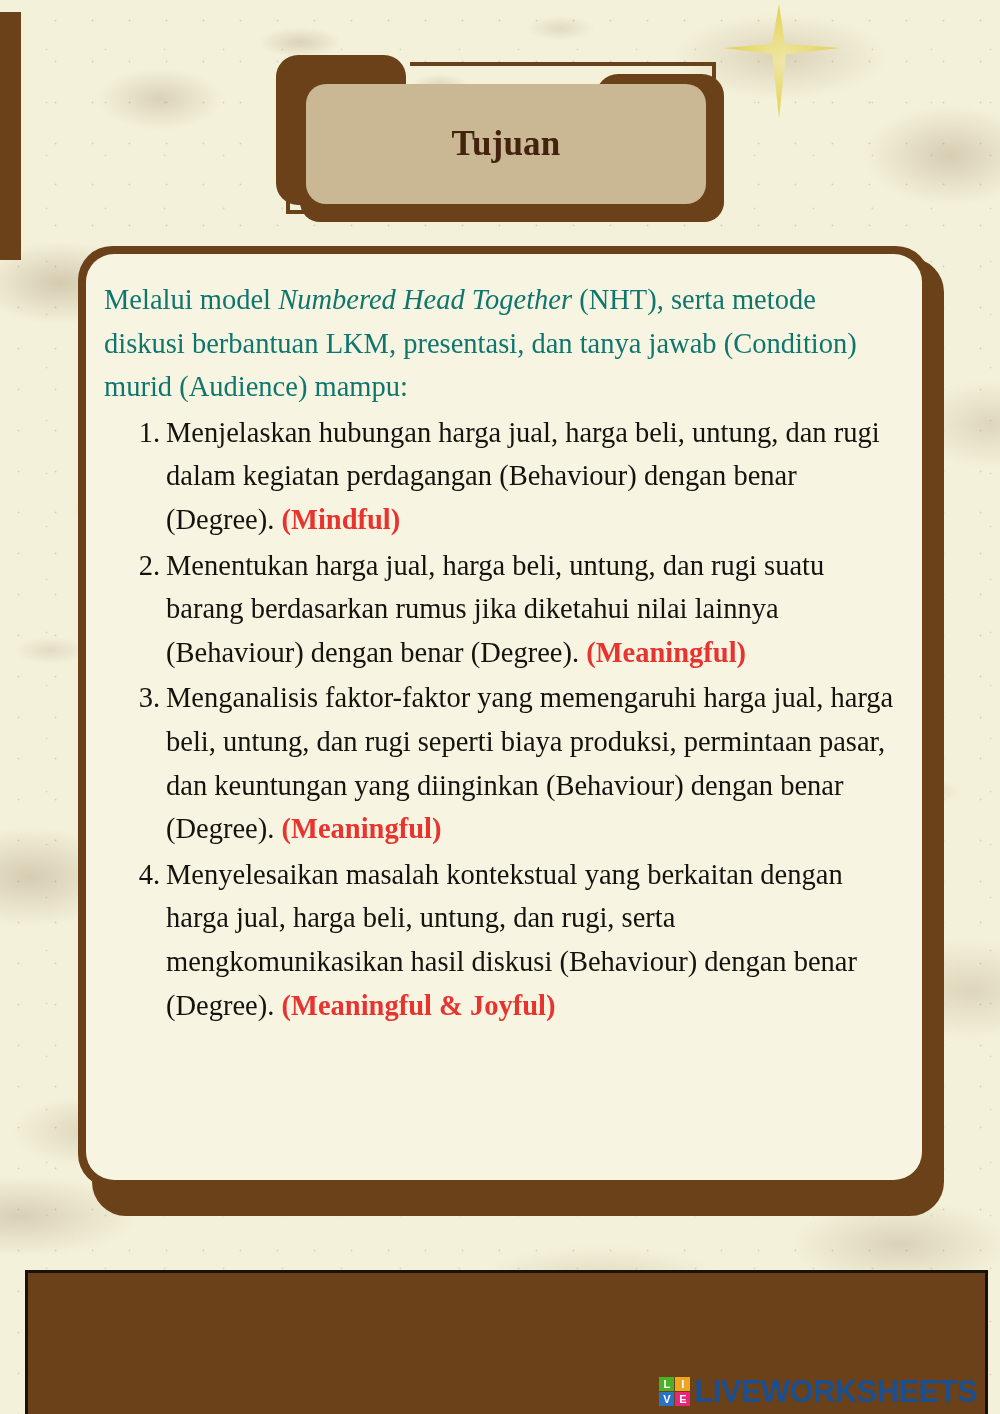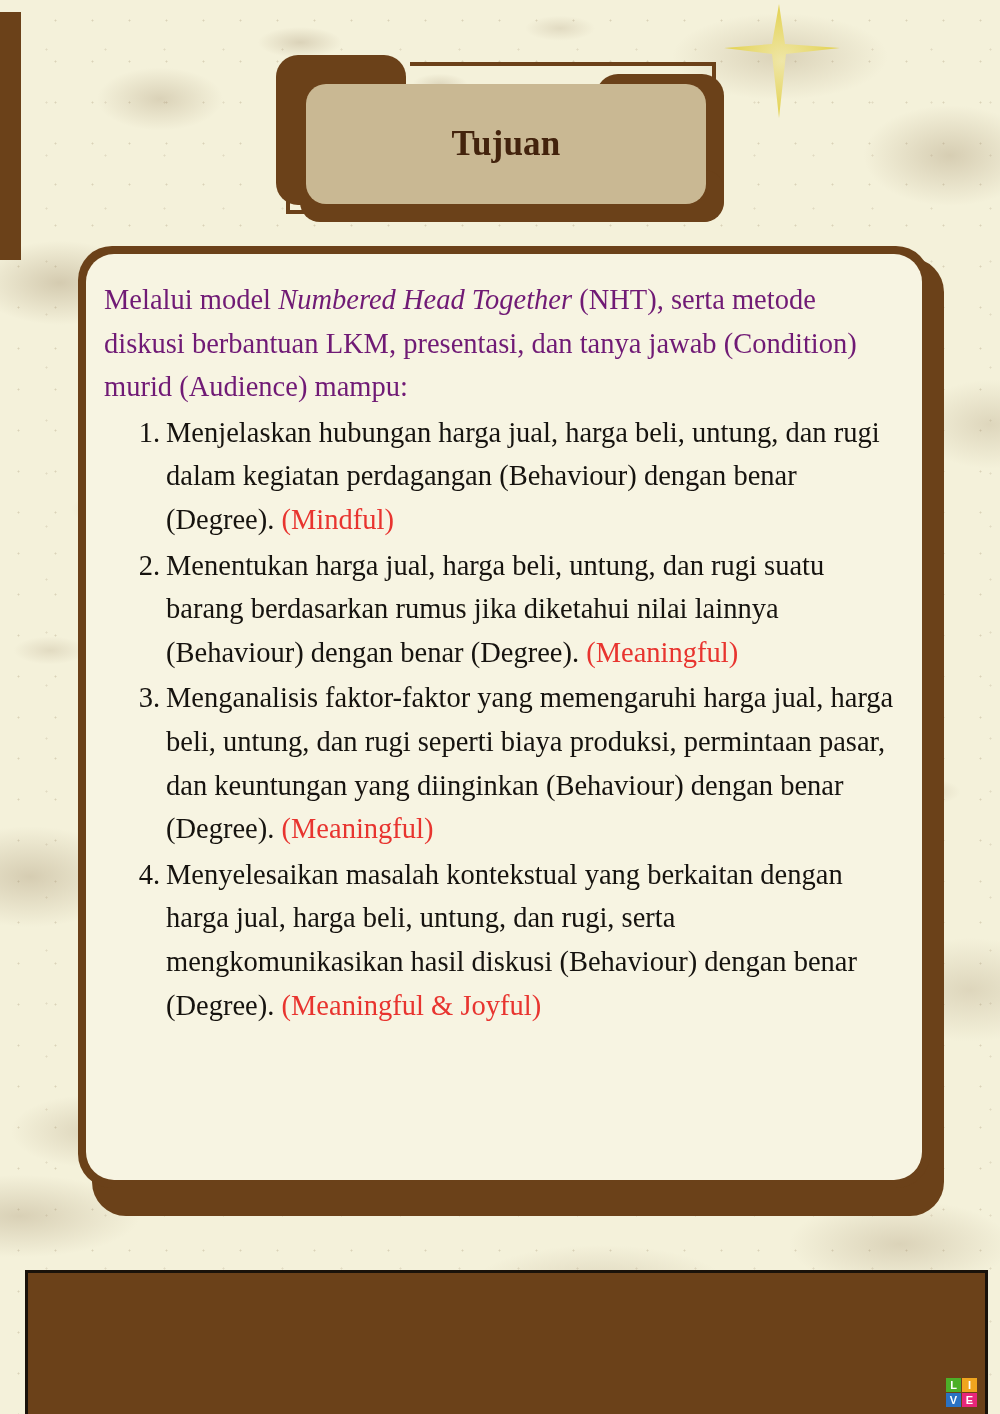--- a/index.html
+++ b/index.html
@@ -144,21 +144,21 @@
   #card-inner {
     width: 100%; height: 100%;
     background: #f7f4e2;
     border-radius: 28px;
     padding: 24px 22px 18px 18px;
   }
 
   #intro {
     font-size: 28.5px;
     line-height: 1.53;
-    color: #701a75;
+    color: #0f766e;
     text-align: left;
   }
   #intro .it { font-style: italic; }
 
   ol#goals {
     margin: 2px 0 0 0;
     padding-left: 58px;
     list-style: none;
     counter-reset: goal;
   }
@@ -174,21 +174,21 @@
   ol#goals > li::before {
     content: counter(goal) ".";
     position: absolute;
     left: -28px;
     width: 26px;
     text-align: right;
     color: #16130f;
   }
   .tag {
     color: #e8342f;
-    font-weight: normal;
+    font-weight: bold;
     white-space: nowrap;
   }
 
   
   #footer {
     position: absolute;
     left: 25px; top: 1270px;
     width: 963px; height: 144px;
     background: #6b4119;
     border-top: 3px solid #19120a;
@@ -285,16 +285,17 @@
   </div>
 
   <div id="footer">
     <div id="brand">
       <div id="brand-mark">
         <span class="c0">L</span>
         <span class="c1">I</span>
         <span class="c2">V</span>
         <span class="c3">E</span>
       </div>
+      <div id="brand-word">LIVEWORKSHEETS</div>
     </div>
   </div>
 
 </div>
 
 </body></html>

